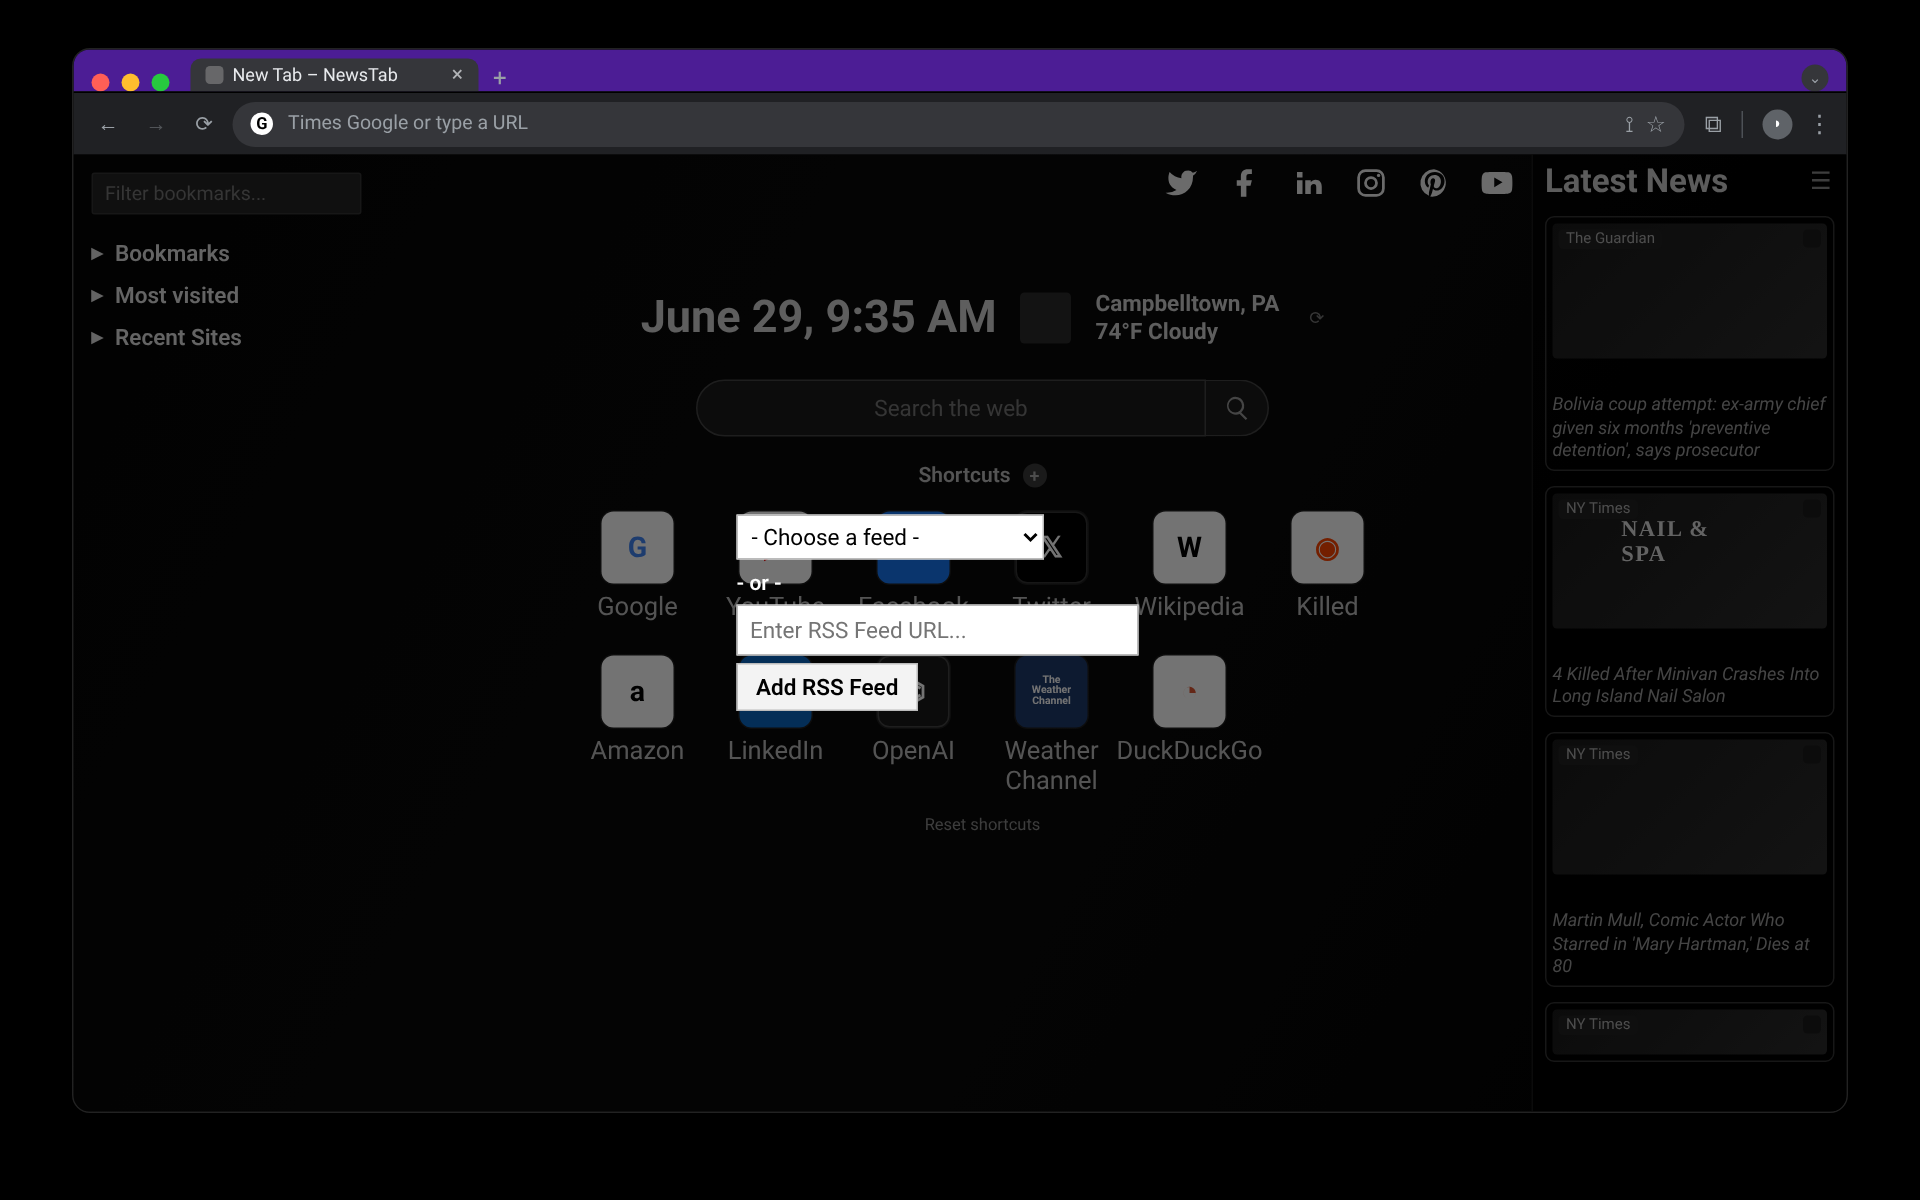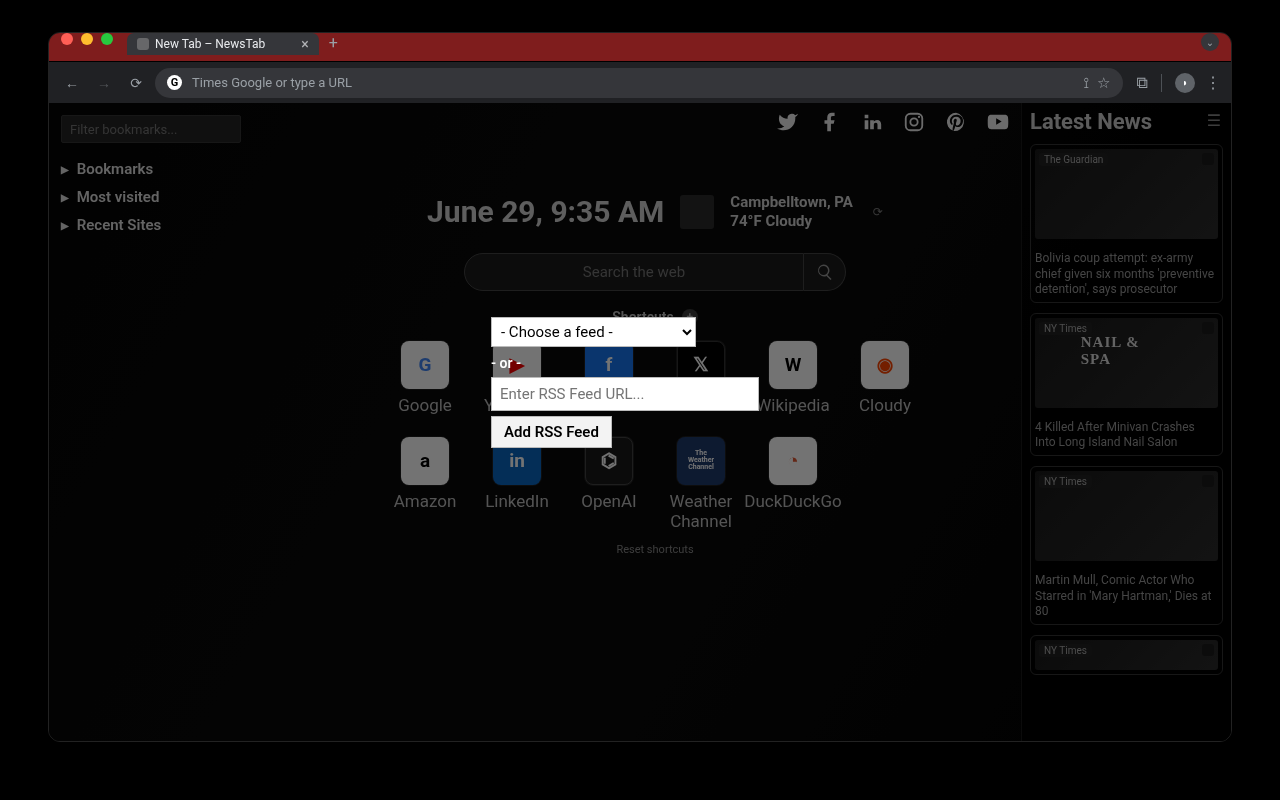--- a/index.html
+++ b/index.html
@@ -1,18 +1,18 @@
 <!DOCTYPE html>
 <html><head>
 <meta charset="utf-8">
 <style>
   * { box-sizing: border-box; margin: 0; padding: 0; font-family: -apple-system, BlinkMacSystemFont, "Segoe UI", Roboto, Arial, sans-serif; }
   body { background: #000; width: 1280px; height: 800px; overflow: hidden; position: relative; }
   .browser-window { position: absolute; left: 48px; top: 32px; width: 1184px; height: 710px; background: #0a0a0a; border: 1px solid #222; border-radius: 12px; overflow: hidden; display: flex; flex-direction: column; }
-  .titlebar { height: 28px; background: #7f1d1d; display: flex; align-items: flex-start; padding: 0 12px; }
+  .titlebar { height: 28px; background: #4c1d95; display: flex; align-items: flex-end; padding: 0 12px; }
   .traffic { display: flex; gap: 8px; }
   .tl { width: 12px; height: 12px; border-radius: 50%; }
   .tl.red { background: #ff5f56; } .tl.yellow { background: #ffbd2e; } .tl.green { background: #27c93f; }
   .tab { display: flex; align-items: center; gap: 6px; background: #35363a; color: #e8eaed; font-size: 12px; height: 22px; padding: 0 10px; border-radius: 7px 7px 0 0; margin-left: 14px; max-width: 200px;}
   .tab .favicon { width: 12px; height: 12px; background:#888; border-radius:3px; opacity:.6; }
   .tab .close { margin-left: 30px; opacity: .7; font-size:14px;}
   .newtab { color:#9aa0a6; margin-left: 10px; font-size:16px; }
   .rightctl { margin-left:auto; width:18px; height:18px; border-radius:50%; background:#35363a; color:#9aa0a6; display:flex; align-items:center; justify-content:center; font-size:10px;}
   .toolbar { height: 42px; background: #202124; border-top:1px solid #000; display:flex; align-items:center; padding: 0 10px; gap: 6px; }
   .navicon { width:26px; height:26px; border-radius:50%; display:flex; align-items:center; justify-content:center; color:#9aa0a6; font-size:14px; }
@@ -57,24 +57,24 @@
   .sc-label { color:#bbb; font-size:17px; text-align:center;}
   .reset { color:#888; font-size:11px; margin-top:12px;}
 
   .right-pane { width:210px; background:rgba(0,0,0,.6); border-left:1px solid #1a1a1a; padding:6px 8px; z-index:1; position:relative;}
   .rp-title { color:#ccc; font-size:22px; font-weight:700; }
   .rp-menu { position:absolute; right:10px; top:8px; color:#888; }
   .news-card { border:1px solid #333; border-radius:6px; padding:4px; margin-top:10px; }
   .news-img { width:100%; height:90px; background:linear-gradient(135deg,#1a1a1a,#2b2b2b); border-radius:3px; position:relative; }
   .news-src { position:absolute; top:4px; left:4px; background:#222; color:#aaa; font-size:10px; padding:1px 5px; border-radius:3px;}
   .news-sq { position:absolute; top:4px; right:4px; width:12px; height:12px; background:#1c1c1c; border-radius:3px;}
-  .news-title { color:#999; font-size:12px; line-height:1.3; margin-top:12px; }
+  .news-title { color:#999; font-size:12px; line-height:1.3; margin-top:23px;font-style:italic; }
   .nailspa { position:absolute; top:16px; left:50%; transform:translateX(-50%); color:#dcdcdc; letter-spacing:1px; font-family: "Times New Roman", serif; font-size:15px; font-weight:700;}
 
-  .modal { position:absolute; left:442px; top:214px; z-index:10; width:300px; }
+  .modal { position:absolute; left:442px; top:240px; z-index:10; width:300px; }
   .modal select { width:205px; height:30px; font-size:15px; border:1px solid #bbb; background:#fff; padding:0 5px;}
   .or { color:#fff; font-size:14px; font-weight:600; margin:8px 0 6px; }
   .rssurl { width:268px; height:34px; border:1px solid #bbb; font-size:15px; padding:0 8px; }
   .addbtn { margin-top:5px; height:32px; background:#f3f3f3; border:1px solid #bbb; font-size:15px; font-weight:600; padding:0 12px; cursor:pointer;}
 
   
   .t-google{background:#fff;} .t-yt{background:#fff;color:#f00;} .t-fb{background:#1877f2;color:#fff;} .t-x{background:#000;color:#fff;border:1px solid #333;} .t-wiki{background:#fff;color:#000;} .t-reddit{background:#fff;color:#ff4500;}
   .t-amz{background:#fff;color:#000;} .t-li{background:#0a66c2;color:#fff;} .t-ms{background:#fff;} .t-oa{background:#1a1a1a;color:#fff;border:1px solid #444;} .t-wc{background:#1e3a6b;color:#fff;font-size:7px;line-height:1;text-align:center;} .t-ddg{background:#fff;color:#de5833;}
 </style>
 </head>
@@ -204,21 +204,21 @@
         <div class="sc">
             <div class="sc-tile t-x">𝕏</div>
             <div class="sc-label">Twitter</div>
           </div>
         <div class="sc">
             <div class="sc-tile t-wiki">W</div>
             <div class="sc-label">Wikipedia</div>
           </div>
         <div class="sc">
             <div class="sc-tile t-reddit">◉</div>
-            <div class="sc-label">Cloudy</div>
+            <div class="sc-label">Killed</div>
           </div>
         <div class="sc">
             <div class="sc-tile t-amz">a</div>
             <div class="sc-label">Amazon</div>
           </div>
         <div class="sc">
             <div class="sc-tile t-li">in</div>
             <div class="sc-label">LinkedIn</div>
           </div>
         <div class="sc">

